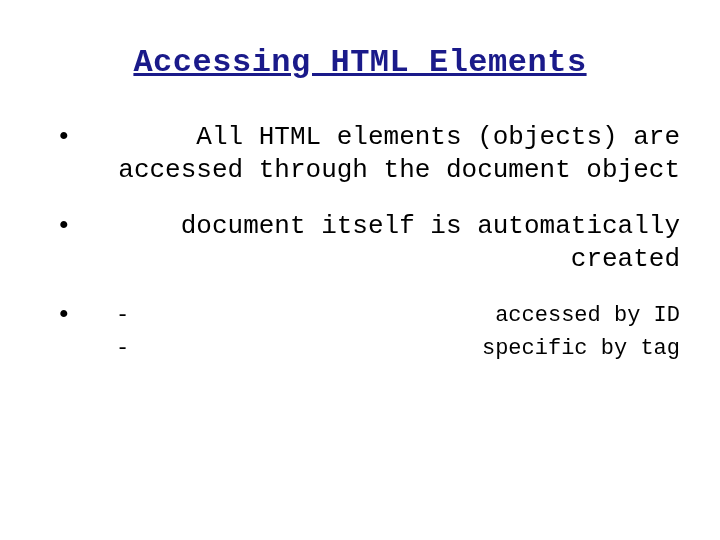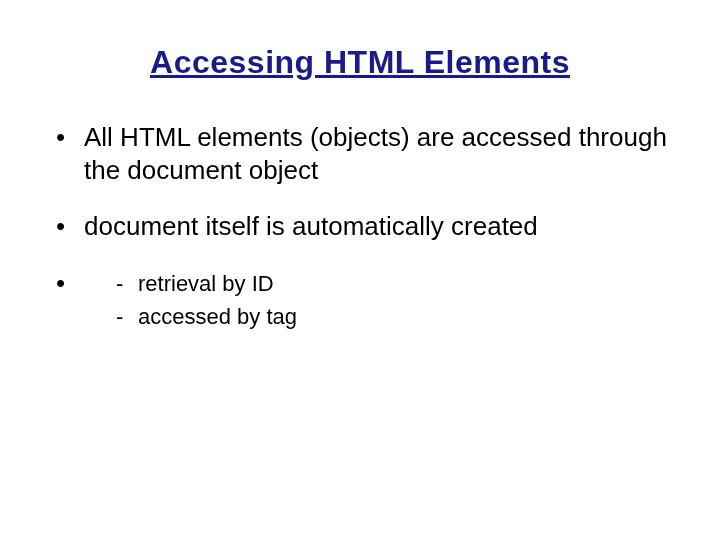--- a/index.html
+++ b/index.html
@@ -9,34 +9,36 @@
     height: 540px;
     background: #ffffff;
     font-family: Arial, Helvetica, sans-serif;
     color: #000000;
   }
   .slide {
     box-sizing: border-box;
     width: 720px;
     height: 540px;
     padding: 36px 40px 40px 40px;
+    font-family: Liberation Mono, monospace;
   }
   .title {
     text-align: center;
     font-size: 32px;
     font-weight: bold;
     color: #1a1a8a;
     text-decoration: underline;
     margin: 8px 0 40px 0;
     letter-spacing: 0.5px;
   }
   ul.main {
     list-style: none;
     padding: 0;
     margin: 0 0 0 10px;
+    text-align: right;
   }
   ul.main > li {
     position: relative;
     padding-left: 34px;
     font-size: 26px;
     line-height: 1.25;
     margin-bottom: 24px;
   }
   ul.main > li::before {
     content: "•";
@@ -75,21 +77,21 @@
   <ul class="main">
     <li>
       <span>All HTML elements (objects) are accessed through the document object</span>
     </li>
     <li>
       <span>document itself is automatically created</span>
     </li>
     <li>
       <ul class="sub">
         <li>
-          <span>retrieval by ID</span>
+          <span>accessed by ID</span>
         </li>
         <li>
-          <span>accessed by tag</span>
+          <span>specific by tag</span>
         </li>
       </ul>
     </li>
   </ul>
 </div>
 
 </body></html>

